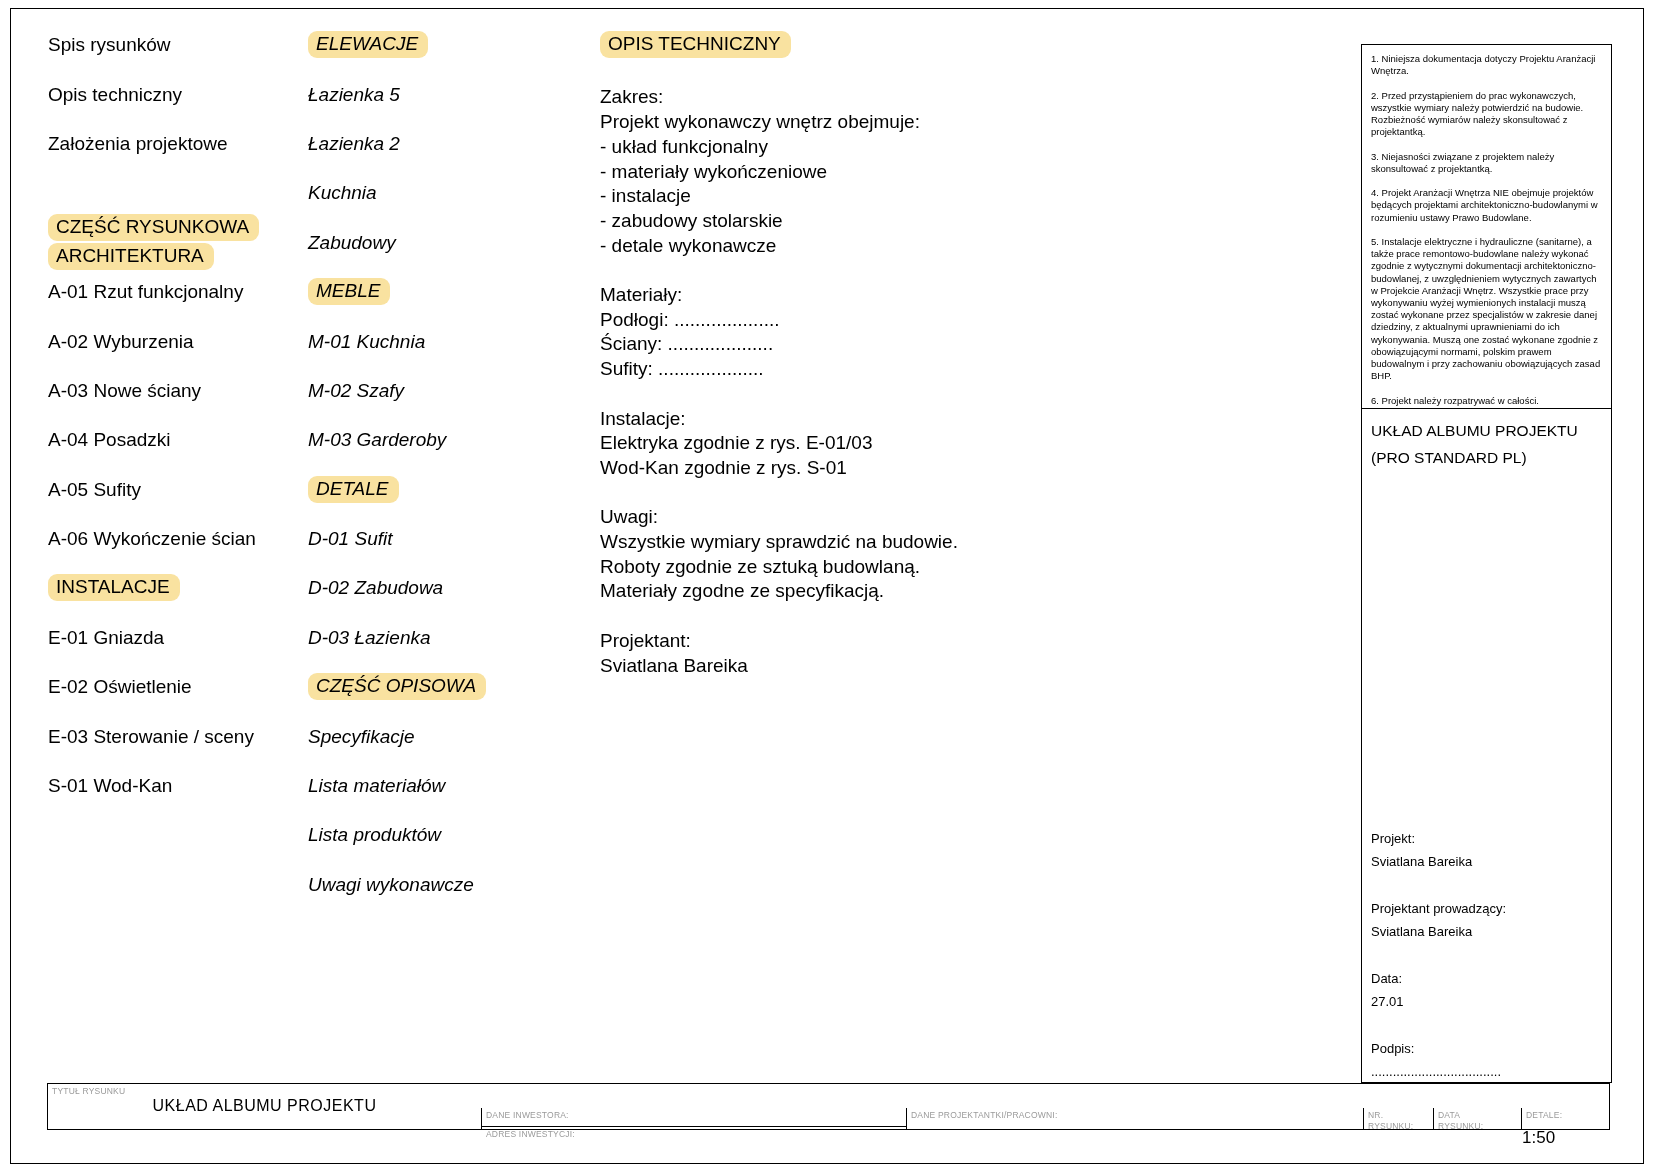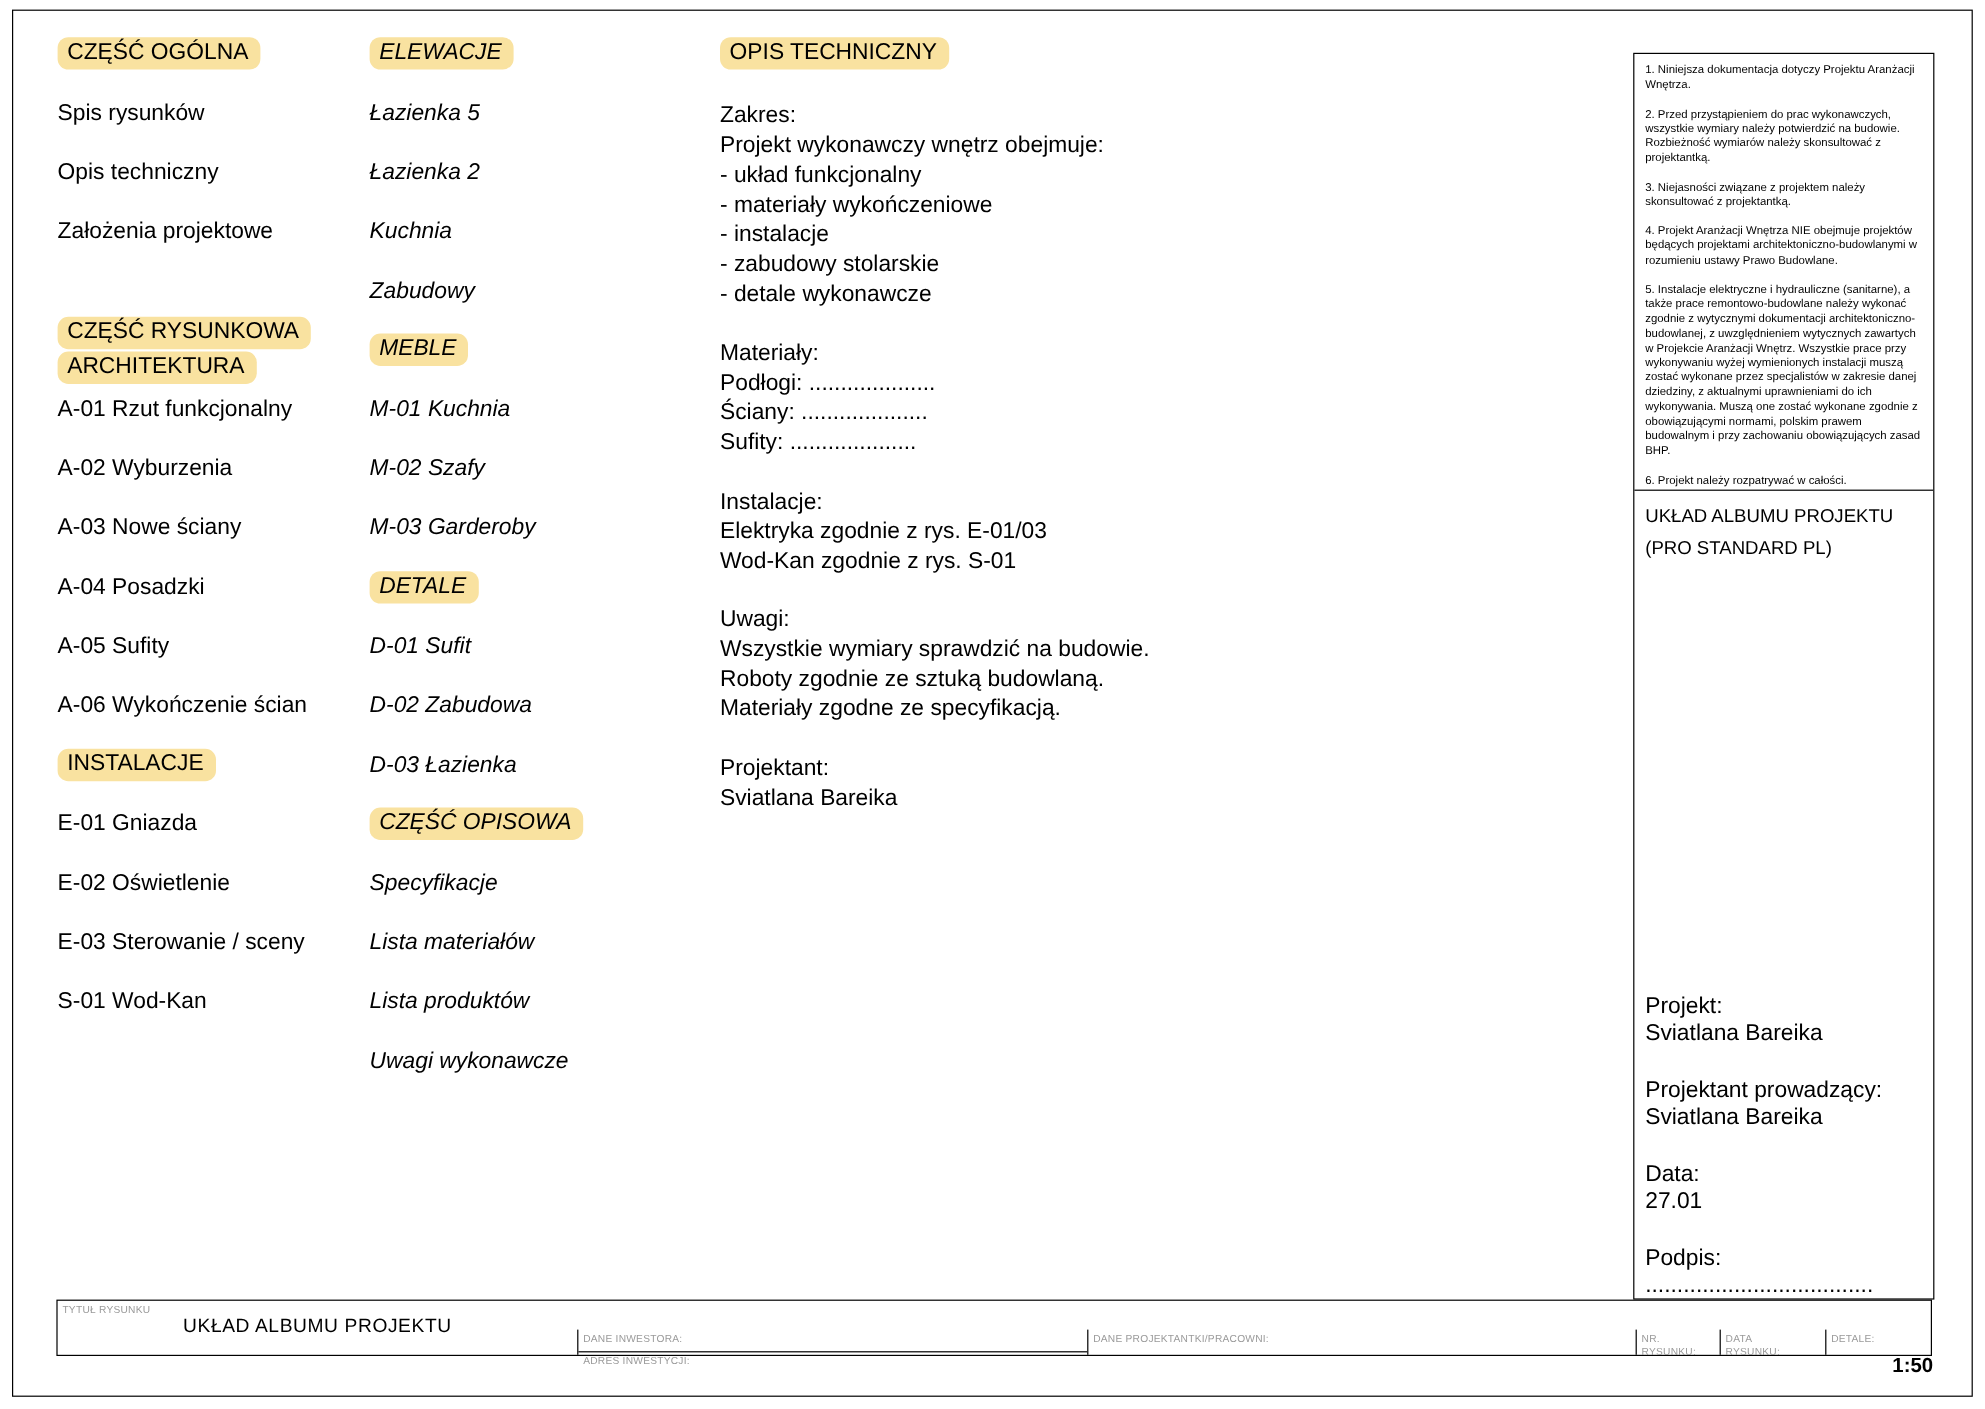--- a/index.html
+++ b/index.html
@@ -56,21 +56,21 @@
     font-size: 9.5px; line-height: 12.2px;
     white-space: pre-wrap;
   }
   #album-title {
     position: absolute; left: 9px; top: 372px; right: 6px;
     font-size: 15.5px; line-height: 27px;
     white-space: pre-line;
   }
   #panel-info {
     position: absolute; left: 9px; top: 782px; right: 6px;
-    font-size: 19px; line-height: 23.3px;
+    font-size: 13px; line-height: 23.3px;
     white-space: pre-line;
   }
 
   
   #title-block {
     position: absolute; left: 47px; top: 1083px; width: 1563px; height: 47px;
     border: 1.5px solid #000;
   }
   .tb-cell { position: absolute; top: 0; bottom: 0; }
   .tb-cell + .tb-cell { border-left: 1.5px solid #000; margin-top: 24px; }
@@ -86,33 +86,30 @@
   }
   #tb-c2 { left: 433px; width: 425px; }
   #tb-c2-top { position: absolute; left: 0; right: 0; top: 0; height: 18.5px; border-bottom: 1.5px solid #000; }
   #tb-c2-bot { position: absolute; left: 0; right: 0; top: 18.5px; bottom: 0; }
   #tb-c3 { left: 858px;  width: 457px; }
   #tb-c4 { left: 1315px; width: 70px; }
   #tb-c5 { left: 1385px; width: 88px; }
   #tb-c6 { left: 1473px; width: 90px; }
   #tb-c6 .tb-scale-value {
     position: absolute; left: 0; right: 0; top: 20px;
-    text-align: right; font-size: 17px; font-weight: bold;
+    text-align: left; font-size: 17px; font-weight: normal;
   }
 </style>
 </head>
 <body>
 
 <div id="sheet">
   <div class="page-frame"></div>
 
   <div id="col1" class="col">
-      <div class="row">
-        <span class="pill">CZĘŚĆ OGÓLNA</span>
-      </div>
       <div class="row">
         <span class="item-text">Spis rysunków</span>
       </div>
       <div class="row">
         <span class="item-text">Opis techniczny</span>
       </div>
       <div class="row">
         <span class="item-text">Założenia projektowe</span>
       </div>
       <div class="row"></div>

